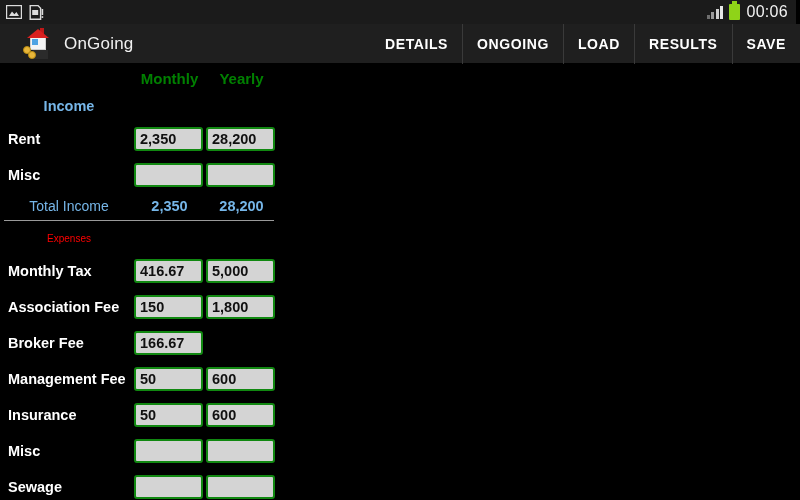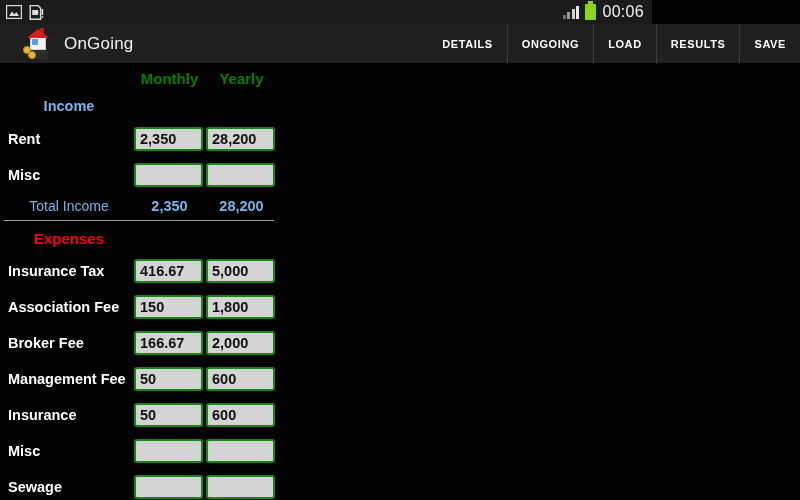--- a/index.html
+++ b/index.html
@@ -12,21 +12,21 @@
     height: 500px;
     overflow: hidden;
     font-family: "Liberation Sans", sans-serif;
     -webkit-font-smoothing: antialiased;
   }
 
   
   .status-bar {
     position: absolute;
     left: 0; top: 0;
-    width: 652px; height: 24px;
+    width: 796px; height: 24px;
     background: #1b1b1b;
     display: flex;
     align-items: center;
     box-sizing: border-box;
     padding: 0 8px 0 6px;
   }
   .status-left { display: flex; align-items: center; gap: 7px; }
   .status-right {
     margin-left: auto;
     display: flex;
@@ -67,21 +67,21 @@
     white-space: nowrap;
   }
   .ab-menu {
     margin-left: auto;
     display: flex;
     align-items: stretch;
     height: 40px;
   }
   .ab-item {
     color: #ffffff;
-    font-size: 11px;
+    font-size: 14px;
     font-weight: bold;
     letter-spacing: 0.6px;
     display: flex;
     align-items: center;
     padding: 0 14px;
     border-left: 1px solid #3a3a3a;
     white-space: nowrap;
     cursor: pointer;
   }
   .ab-item:first-child { border-left: none; }
@@ -137,22 +137,22 @@
   .section-income {
     color: #76b6e8;
     font-size: 14.5px;
     font-weight: bold;
     width: 130px;
     text-align: center;
     flex: none;
   }
   .section-expenses {
     color: #ff0000;
-    font-size: 15px;
-    font-weight: bold;
+    font-size: 10px;
+    font-weight: normal;
     width: 130px;
     text-align: center;
     flex: none;
   }
 
   .field {
     width: 69px;
     height: 24px;
     background: #d4d4d4;
     border: 2px solid #118811;
@@ -348,21 +348,21 @@
       <div class="total-val">2,350</div>
       <div class="total-val">28,200</div>
     </div>
     <div class="divider"></div>
 
     <div class="row section-row">
       <div class="section-expenses">Expenses</div>
     </div>
 
     <div class="row">
-      <div class="lbl">Insurance Tax</div>
+      <div class="lbl">Monthly Tax</div>
       <div class="cell">
         <input class="field" type="text" value="416.67" style="">
       </div>
       <div class="cell">
         <input class="field" type="text" value="5,000" style="">
       </div>
     </div>
 
     <div class="row">
       <div class="lbl">Association Fee</div>
@@ -371,23 +371,20 @@
       </div>
       <div class="cell">
         <input class="field" type="text" value="1,800" style="">
       </div>
     </div>
 
     <div class="row">
       <div class="lbl">Broker Fee</div>
       <div class="cell">
         <input class="field" type="text" value="166.67" style="">
-      </div>
-      <div class="cell">
-        <input class="field" type="text" value="2,000" style="">
       </div>
     </div>
 
     <div class="row">
       <div class="lbl">Management Fee</div>
       <div class="cell">
         <input class="field" type="text" value="50" style="">
       </div>
       <div class="cell">
         <input class="field" type="text" value="600" style="">

